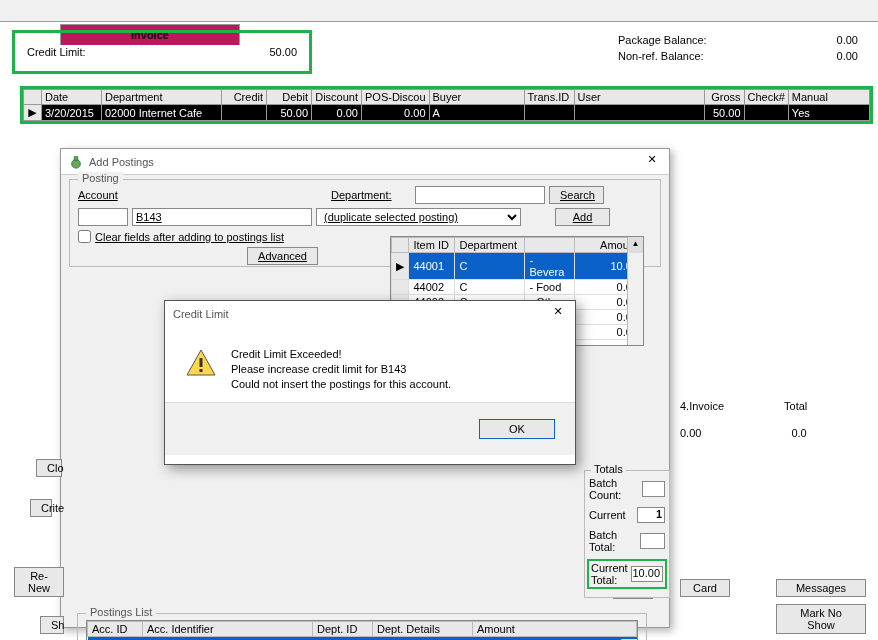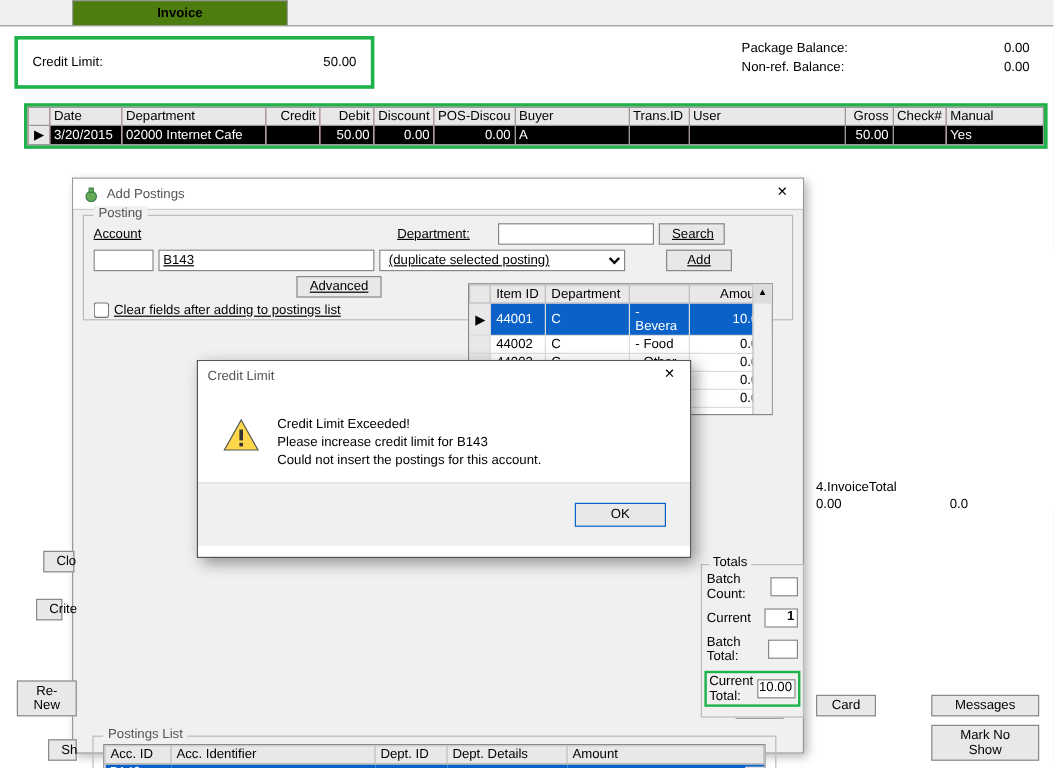--- a/index.html
+++ b/index.html
@@ -1,24 +1,24 @@
 <!DOCTYPE html>
 <html><head>
 <meta charset="utf-8">
 <style>
 * { box-sizing: border-box; margin: 0; padding: 0; font-family: "Segoe UI", Tahoma, Arial, sans-serif; font-size: 11px; }
 body { background: #fff; width: 878px; height: 640px; position: relative; overflow: hidden; }
 .tab-header { position: absolute; top: 0; left: 0; right: 0; height: 22px; border-bottom: 1px solid #999; background: #f0f0f0; }
-.tab { display: inline-block; padding: 4px 70px; border: 1px solid #999; border-bottom: none; background: #4d7c0f; font-weight: bold; margin-left: 60px; }
+.tab { display: inline-block; padding: 4px 70px; border: 1px solid #999; border-bottom: none; background: #be185d; font-weight: bold; margin-left: 60px; margin-top: 24px; }
 .top-info { position: absolute; top: 30px; left: 0; right: 0; height: 50px; }
 .credit-box { position: absolute; top: 0; left: 12px; width: 300px; height: 44px; border: 3px solid #1fb14a; padding: 6px 12px; display: flex; justify-content: space-between; align-items: center; }
 .balance-info { position: absolute; top: 4px; right: 20px; width: 240px; }
 .balance-info div { display: flex; justify-content: space-between; margin-bottom: 4px; }
 .ledger-table { position: absolute; top: 86px; left: 20px; right: 5px; border: 3px solid #1fb14a; }
-.ledger-table table { width: 100%; border-collapse: collapse; background: #fca5a5; }
+.ledger-table table { width: 100%; border-collapse: collapse; background: #0f172a; }
 .ledger-table th { background: #e8e8e8; border: 1px solid #999; padding: 1px 3px; font-weight: normal; text-align: left; white-space: nowrap; overflow: hidden; }
 .ledger-table td { border: 1px solid #999; padding: 1px 3px; white-space: nowrap; overflow: hidden; }
 .ledger-table tbody tr { background: #000; color: #fff; }
 .row-marker { background: #e8e8e8 !important; color: #000 !important; width: 18px; text-align: center; }
 
 
 .dlg-postings { position: absolute; top: 148px; left: 60px; width: 610px; height: 480px; background: #f0f0f0; border: 1px solid #999; box-shadow: 3px 3px 8px rgba(0,0,0,0.3); }
 .dlg-titlebar { height: 26px; display: flex; align-items: center; padding: 0 8px; border-bottom: 1px solid #ccc; background: #fff; }
 .dlg-title-icon { width: 14px; height: 14px; margin-right: 6px; }
 .dlg-title { flex: 1; color: #555; }
@@ -67,21 +67,21 @@
 .alert-text { line-height: 15px; }
 .alert-footer { border-top: 1px solid #ddd; background: #f0f0f0; height: 53px; display: flex; justify-content: flex-end; align-items: center; padding-right: 20px; }
 .alert-footer .btn { width: 76px; padding: 3px 0; border: 1px solid #0a62c9; }
 
 
 .bottom-bar { position: absolute; bottom: 0; left: 0; right: 0; }
 .bottom-bar .btn { position: absolute; }
 
 
 .right-info { position: absolute; top: 400px; left: 680px; width: 195px; }
-.right-info .row2 { display: flex; margin-bottom: 2px; }
+.right-info .row2 { display: flex; gap: 60px; margin-bottom: 15px; }
 .right-info .val-row { display: flex; gap: 90px; }
 </style>
 </head>
 <body>
 
 <div class="tab-header">
   <div class="tab">Invoice</div>
 </div>
 
 <div class="top-info">
@@ -158,26 +158,26 @@
       <span class="lbl" style="width:80px">Department:</span>
       <input class="inp" style="width: 130px;">
       <span class="btn" style="width:55px">Search</span>
     </div>
     <div class="row">
       <input class="inp" style="width: 50px;">
       <input class="inp" style="width: 180px;" value="B143">
       <select class="inp" style="width:205px"><option>(duplicate selected posting)</option></select>
       <span class="btn" style="width:55px;margin-left:30px">Add</span>
     </div>
-    <div class="row" style="justify-content:flex-end;width:240px">
-      <span class="btn">Advanced</span>
-    </div>
     <div class="row">
       <input type="checkbox" style="">
       <span>Clear fields after adding to postings list</span>
+    </div>
+    <div class="row" style="justify-content:flex-end;width:240px">
+      <span class="btn">Advanced</span>
     </div>
   </div>
 
 
   <div style="position:absolute;top:432px;right:16px;border:1px solid #888;background:#fff;width:40px;height:18px;text-align:right;padding-right:3px">10</div>
 
   <div class="fieldset postings-list-fs">
     <span class="fieldset-legend">Postings List</span>
     <div class="pl-table-wrap">
       <table class="pl-table">

